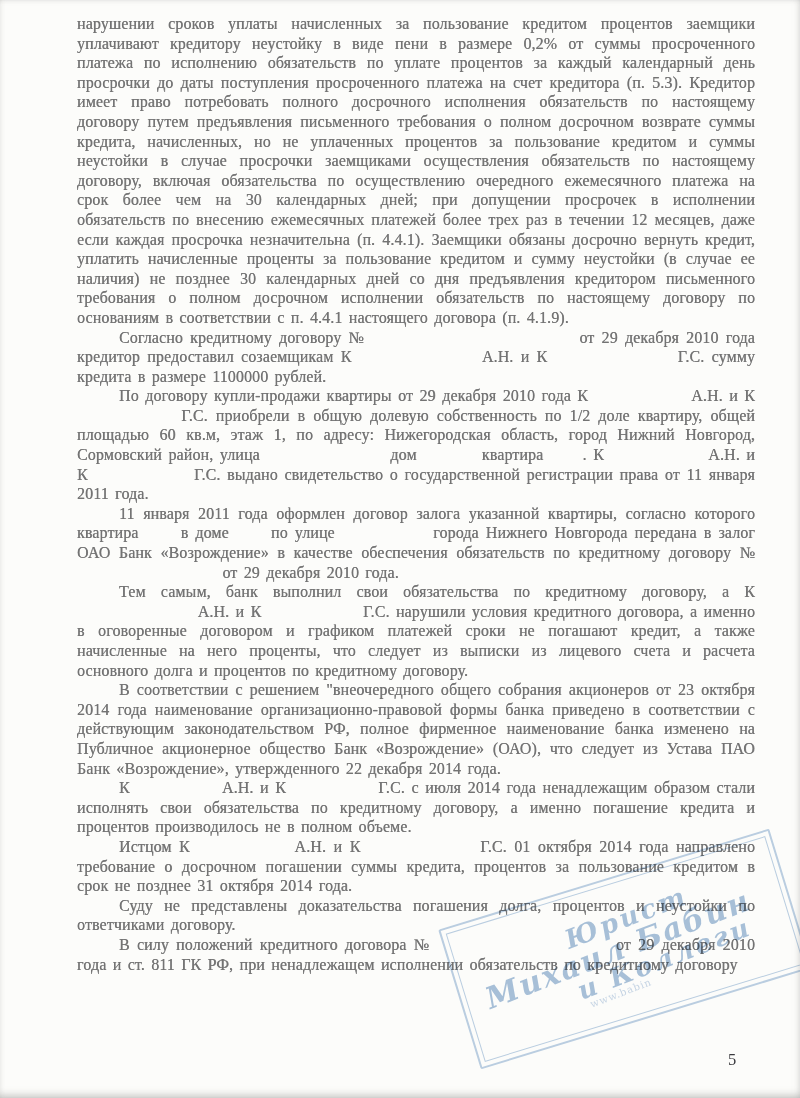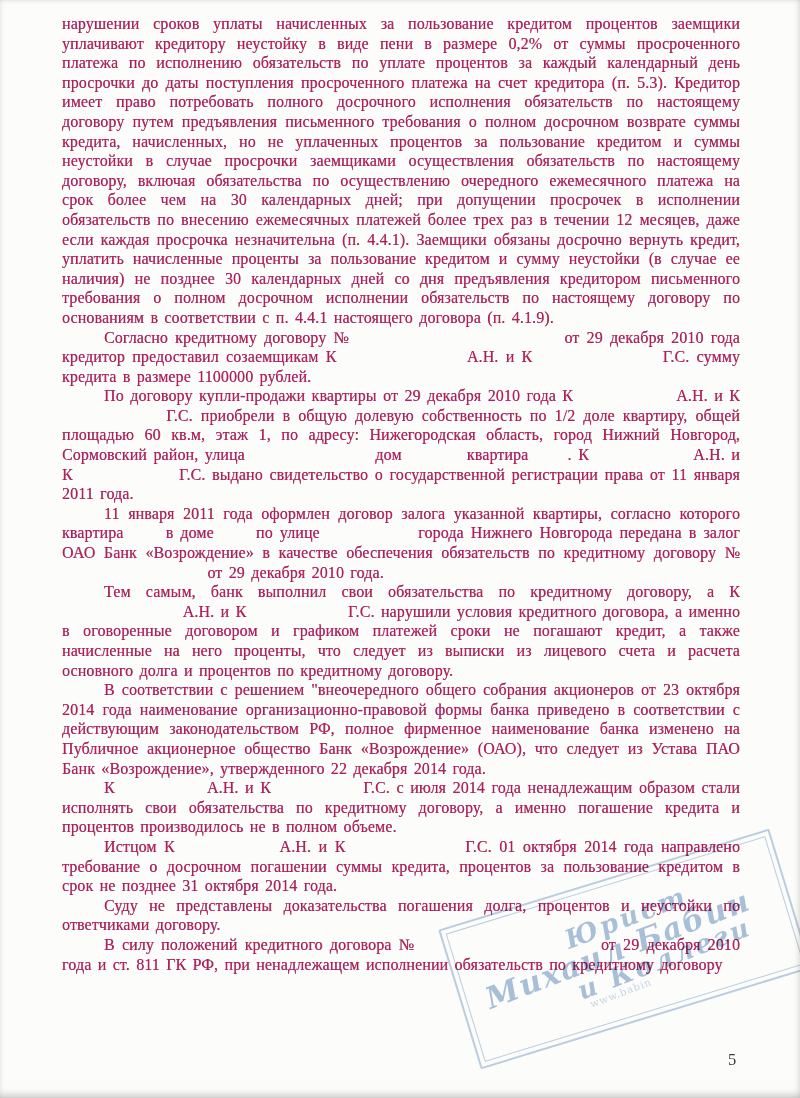--- a/index.html
+++ b/index.html
@@ -17,26 +17,26 @@
     position: absolute; inset: 0;
     pointer-events: none;
     box-shadow:
       inset 0 -7px 9px -5px rgba(140,140,138,0.55),
       inset -5px 0 7px -4px rgba(160,160,158,0.30),
       inset 0 4px 5px -4px rgba(165,165,163,0.35),
       inset 4px 0 6px -5px rgba(170,170,168,0.20);
   }
   .doc {
     position: absolute;
-    left: 62px;
+    left: 77px;
     top: 14px;
     width: 678px;
     font-size: 15.9px;
     line-height: 19.6px;
-    color: #be185d;
+    color: #737373;
     text-align: justify;
     letter-spacing: 0.15px;
     word-spacing: 2.2px;
     text-shadow: 0.3px 0 0 rgba(46,46,50,0.55);
     z-index: 1;
   }
   .doc p { margin: 0; }
   .doc p.indent { text-indent: 42px; }
 
   .page-number {

